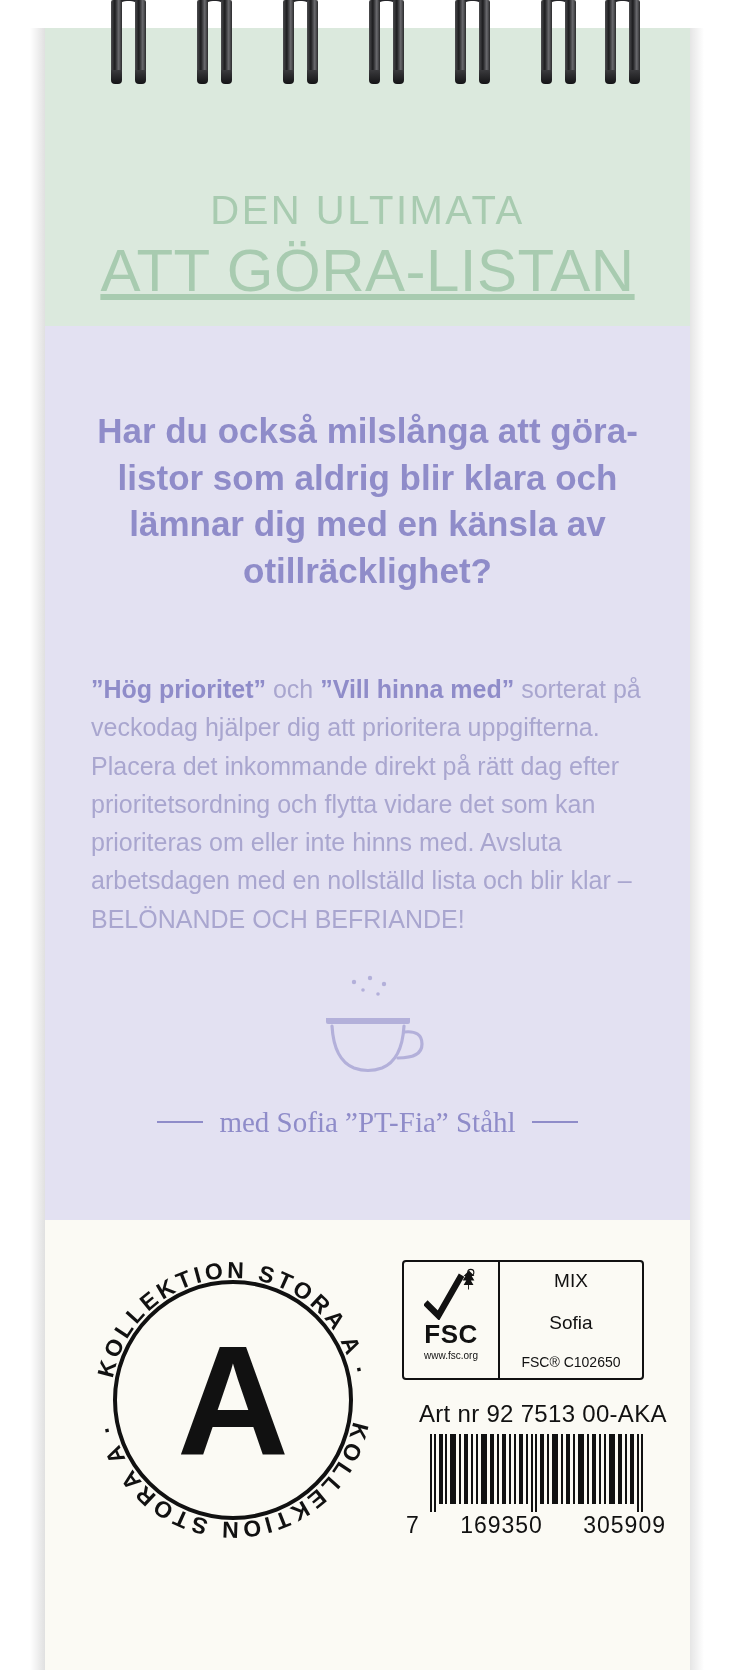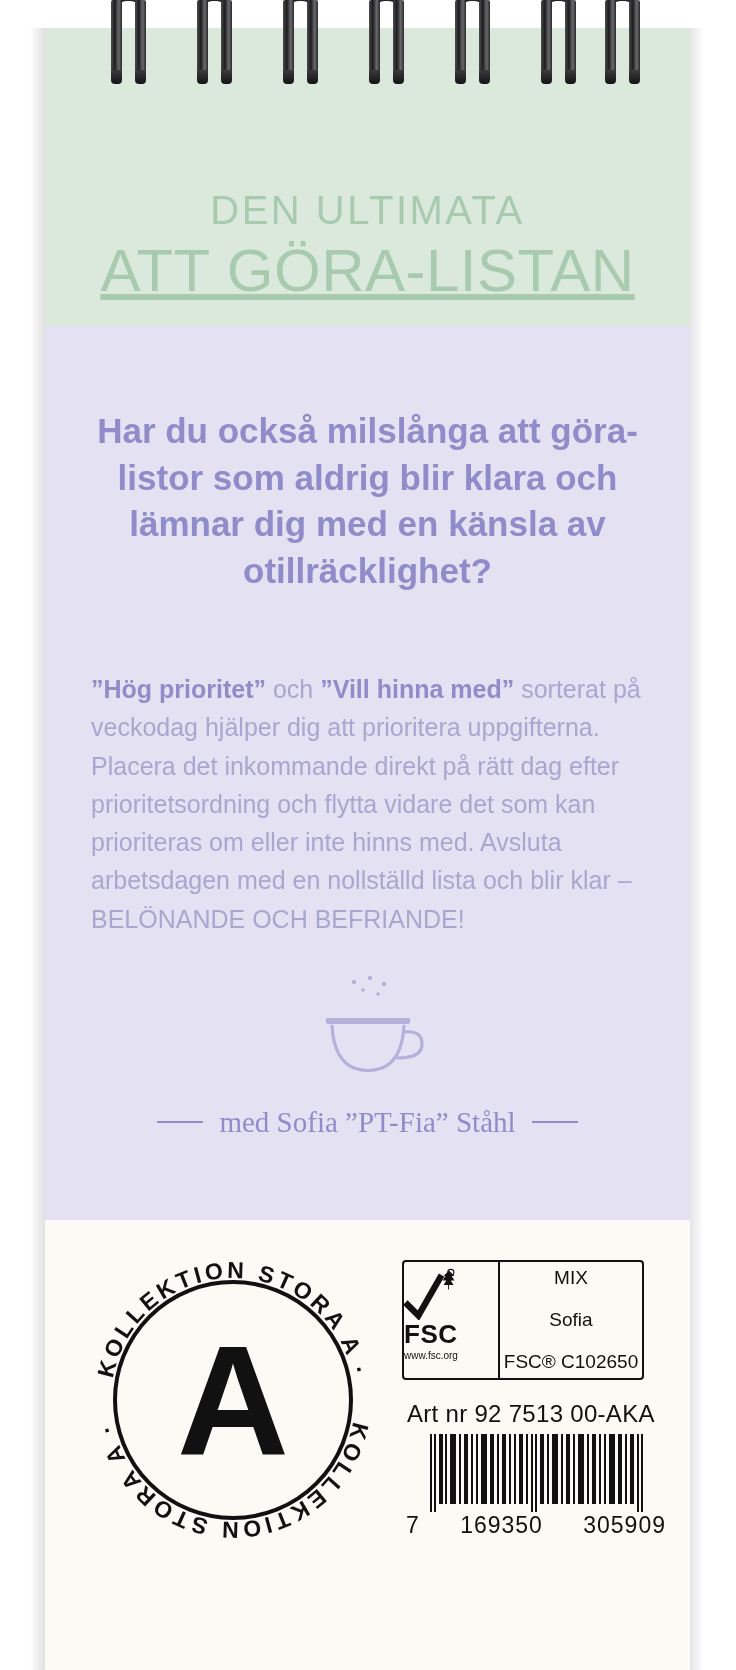--- a/index.html
+++ b/index.html
@@ -262,20 +262,21 @@
     box-sizing: border-box;
     display: flex;
   }
   .fsc-left {
     width: 96px;
     border-right: 2.5px solid #111;
     box-sizing: border-box;
     position: relative;
     display: flex;
     flex-direction: column;
+    align-items: center;
     justify-content: flex-start;
     padding-top: 6px;
   }
   .fsc-left .tree { width: 54px; height: 52px; }
   .fsc-left .fsc-word {
     font-size: 26px;
     font-weight: 700;
     letter-spacing: 0.5px;
     color: #111;
     line-height: 1;
@@ -290,25 +291,25 @@
     flex: 1;
     display: flex;
     flex-direction: column;
     align-items: center;
     justify-content: center;
     gap: 20px;
     color: #111;
   }
   .fsc-right .l1 { font-size: 19px; }
   .fsc-right .l2 { font-size: 19px; }
-  .fsc-right .l3 { font-size: 19px; }
+  .fsc-right .l3 { font-size: 14px; }
 
   .artnr {
     position: absolute;
-    left: 362px;
+    left: 374px;
     top: 180px;
     font-size: 24px;
     color: #111;
     letter-spacing: 0.3px;
   }
 
   
   .barcode {
     position: absolute;
     left: 385px;

